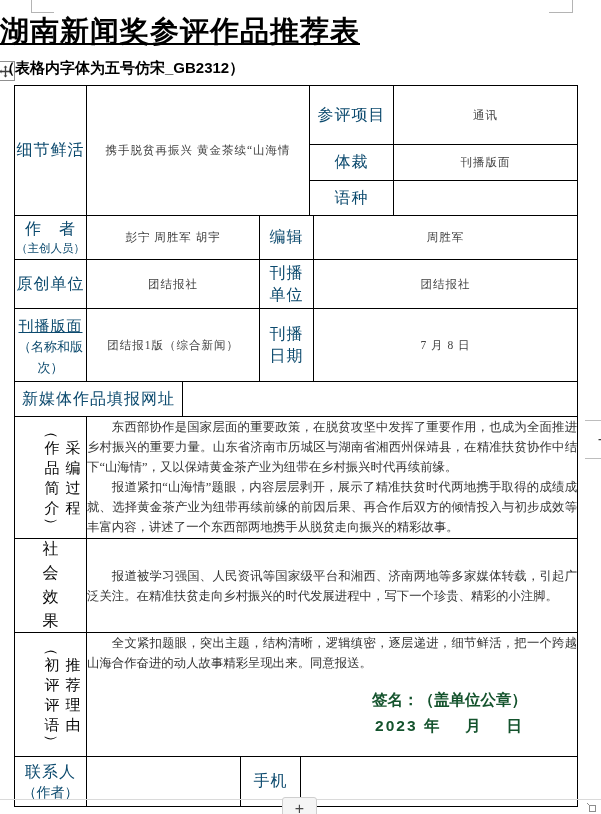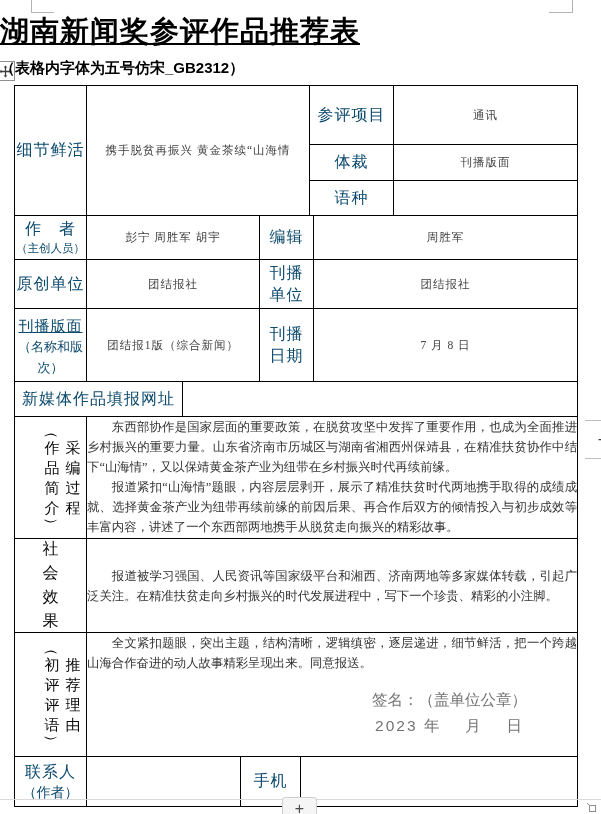--- a/index.html
+++ b/index.html
@@ -64,22 +64,23 @@
   .vchars{display:flex;flex-direction:column;align-items:center;justify-content:center;height:100%;gap:3px;font-size:16px;color:#0a0a0a;}
   
   td.text{
     text-align:left;padding:3px 10px 2px 10px;
     font-family:"Liberation Serif","DejaVu Serif",serif;font-size:12.4px;color:#333;
   }
   td.text p{margin:0;text-indent:2em;line-height:20px;text-align:justify;}
   td.text.vtop{vertical-align:top;}
   .sign-block{
     width:max-content;margin:16px 50px 0 auto;text-align:center;
-    font-family:"Liberation Sans","DejaVu Sans",sans-serif;font-size:15.5px;color:#737373;
+    font-family:"Liberation Sans","DejaVu Sans",sans-serif;font-size:15.5px;color:#14532d;
     text-indent:0;
+    font-weight:bold;
   }
   .sign-block .sign-line{line-height:22px;}
   .sign-block .date-line{line-height:22px;margin-top:4px;letter-spacing:2px;}
 </style>
 </head>
 <body>
 
 <div class="crop-mark crop-tl"></div>
 <div class="crop-mark crop-tr"></div>
 

